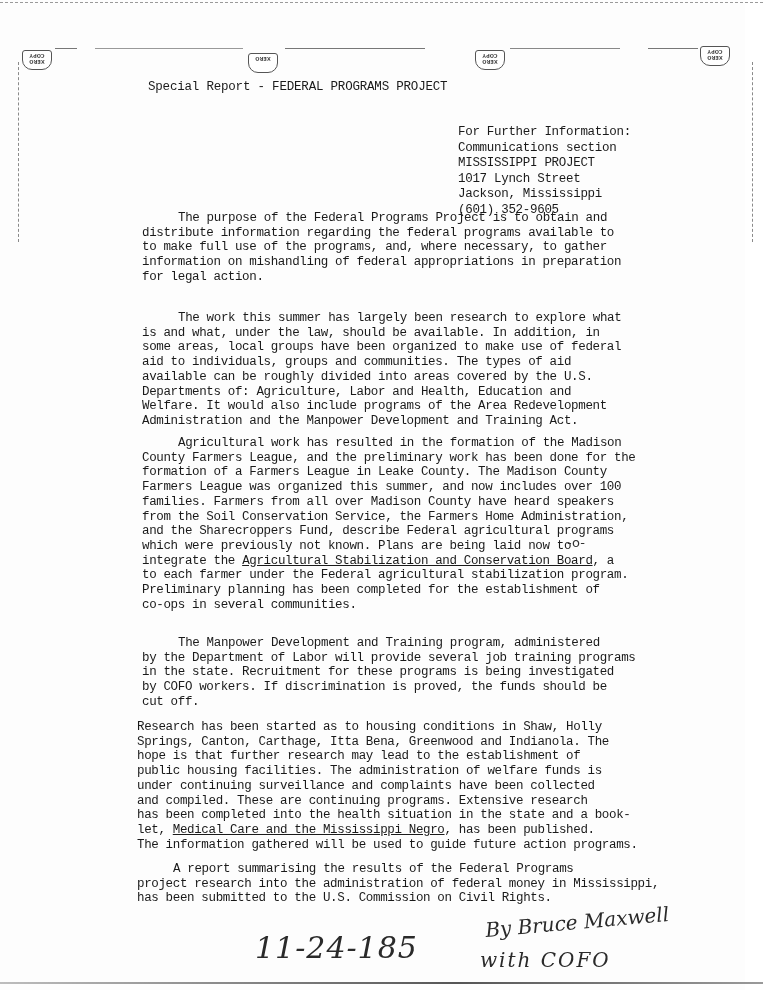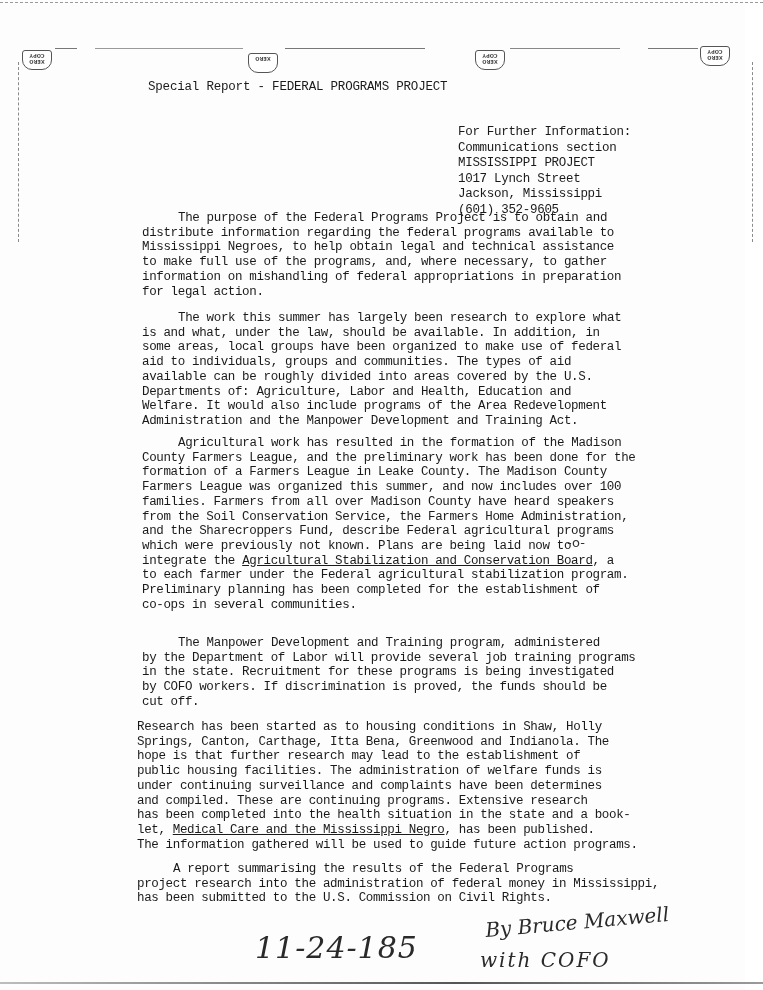--- a/index.html
+++ b/index.html
@@ -128,21 +128,20 @@
     <div>Communications section</div>
     <div>MISSISSIPPI PROJECT</div>
     <div>1017 Lynch Street</div>
     <div>Jackson, Mississippi</div>
     <div>(601) 352-9605</div>
   </div>
 
   <div class="para" style="top:211px;">
     <span class="ln indent">The purpose of the Federal Programs Project is to obtain and</span>
     <span class="ln">distribute information regarding the federal programs available to</span>
-    <span class="ln">Mississippi Negroes, to help obtain legal and technical assistance</span>
     <span class="ln">to make full use of the programs, and, where necessary, to gather</span>
     <span class="ln">information on mishandling of federal appropriations in preparation</span>
     <span class="ln">for legal action.</span>
   </div>
 
   <div class="para" style="top:311px;">
     <span class="ln indent">The work this summer has largely been research to explore what</span>
     <span class="ln">is and what, under the law, should be available.  In addition, in</span>
     <span class="ln">some areas, local groups have been organized to make use of federal</span>
     <span class="ln">aid to individuals, groups and communities.  The types of aid</span>
@@ -175,21 +174,21 @@
     <span class="ln">in the state.  Recruitment for these programs is being investigated</span>
     <span class="ln">by COFO workers.  If discrimination is proved, the funds should be</span>
     <span class="ln">cut off.</span>
   </div>
 
   <div class="para" style="top:720px;left:137px;">
     <span class="ln">Research has been started as to housing conditions in Shaw, Holly</span>
     <span class="ln">Springs, Canton, Carthage, Itta Bena, Greenwood and Indianola.  The</span>
     <span class="ln">hope is that further research may lead to the establishment of</span>
     <span class="ln">public housing facilities.  The administration of welfare funds is</span>
-    <span class="ln">under continuing surveillance and complaints have been determines</span>
+    <span class="ln">under continuing surveillance and complaints have been collected</span>
     <span class="ln">and compiled.  These are continuing programs.  Extensive research</span>
     <span class="ln">has been completed into the health situation in the state and a book-</span>
     <span class="ln"><span>let, </span><span class="u">Medical Care and the Mississippi Negro</span><span>, has been published.</span></span>
     <span class="ln">The information gathered will be used to guide future action programs.</span>
   </div>
 
   <div class="para" style="top:862px;left:137px;">
     <span class="ln indent">A report summarising the results of the Federal Programs</span>
     <span class="ln">project research into the administration of federal money in Mississippi,</span>
     <span class="ln">has been submitted to the U.S. Commission on Civil Rights.</span>

